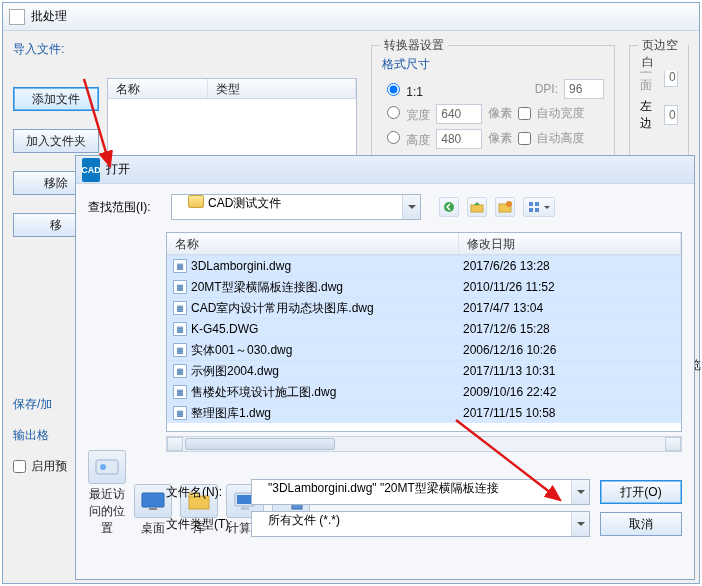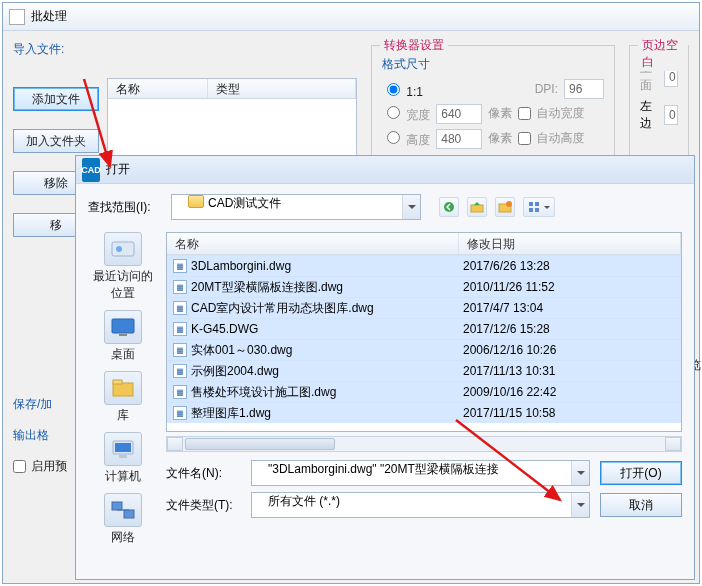--- a/index.html
+++ b/index.html
@@ -5,21 +5,21 @@
   * { box-sizing: border-box; font-family: "Microsoft YaHei", "SimSun", Tahoma, sans-serif; font-size: 12px; }
   body { margin: 0; background: #fff; width: 702px; height: 586px; overflow: hidden; position: relative; }
 
   
   .win { position: absolute; border: 1px solid #8aa8c9; background: #f0f0f0; }
   .titlebar { height: 28px; background: linear-gradient(#fdfdfe,#e7eef7); display:flex; align-items:center; padding:0 6px; border-bottom:1px solid #c9d6e5;}
   .titlebar .icon { width:16px; height:16px; background:#fff; border:1px solid #aaa; margin-right:6px; display:inline-block;}
   .client { padding:10px; font-size:12px; color:#222; }
 
   .group { border:1px solid #ccc; margin:4px 0 10px 0; padding:10px 10px 6px 10px; position:relative;}
-  .group > .legend { position:absolute; top:-9px; left:8px; background:#f0f0f0; padding:0 4px; color:#be185d;font-family:Liberation Mono, monospace;}
+  .group > .legend { position:absolute; top:-9px; left:8px; background:#f0f0f0; padding:0 4px; color:#404040;font-family:Liberation Mono, monospace;}
   .btn { display:inline-block; min-width:86px; height:24px; border:1px solid #84a4c7; background:linear-gradient(#f9fbff,#d9e7f7); text-align:center; line-height:22px; margin:9px 0; cursor:pointer; }
   .btn.active { border-color:#2a8de0; box-shadow:0 0 0 1px #6db8f0 inset; background:linear-gradient(#eef7ff,#cfe8ff);}
   .listbox { border:1px solid #b6c3d2; background:#fff; }
   .listhead { background:linear-gradient(#fafcff,#e9eff7); border-bottom:1px solid #cfd8e5; height:20px; display:flex;}
   .listhead div { padding:2px 8px; border-right:1px solid #d8e0ea;}
   .field { display:flex; align-items:center; gap:6px; margin:4px 0;}
   .txt { width:46px; height:20px; border:1px solid #c5cedb; background:#fff; padding:0 4px; line-height:18px; color:#666;}
   input[type=checkbox]{ vertical-align:middle; margin:0 2px 0 0;}
 
   
@@ -30,41 +30,41 @@
   .row { display:flex; align-items:center; gap:8px;}
   .lookin-label{ width:75px;}
   .combo { height:26px; border:1px solid #a9b9cc; background:#fff; display:flex; align-items:flex-start; padding:0 16px; position:relative;}
   .combo .arrow { position:absolute; right:0; top:0; width:18px; height:100%; border-left:1px solid #cfd8e5; background:linear-gradient(#f2f6fc,#dce7f4); display:flex; align-items:center; justify-content:center;}
   .combo .arrow:after{content:""; border:4px solid transparent; border-top-color:#555; margin-top:4px;}
   .folder-icon{ width:16px; height:13px; background:linear-gradient(#ffe79a,#f1c653); border:1px solid #caa43c; border-radius:2px; margin-right:4px; display:inline-block;}
   .tool-icons{ display:flex; gap:8px; margin-left:10px;}
   .ticon{ width:20px; height:20px; border:1px solid transparent; display:flex; align-items:center; justify-content:center; background:linear-gradient(#f7faff,#e3ecf7); border-color:#cfdbeb; border-radius:2px; cursor:pointer;}
   .ticon svg{ display:block;}
   
-  .places { width:70px; display:flex; flex-direction:column; align-items:center; gap:8px; padding-top:4px;}
+  .places { width:70px; display:flex; align-items:flex-end; gap:8px; padding-top:4px;}
   .place { width:66px; text-align:center; font-size:11px; color:#1e1e1e; cursor:pointer;}
   .place .pic { width:38px; height:34px; margin:0 auto 2px auto; border:1px solid #b7c4d4; border-radius:3px; background:linear-gradient(#edf3fb,#d5e2f2); display:flex; align-items:center; justify-content:center;}
   
   .filepanel { flex:1; }
   .filelist { border:1px solid #a9b9cc; background:#fff; height:200px; display:flex; flex-direction:column; margin-top:4px; }
   .fhead { height:22px; background:linear-gradient(#fbfdff,#e8eef7); border-bottom:1px solid #d4ddea; display:flex;}
   .fhead div { padding:3px 8px; border-right:1px solid #dbe3ee; color:#333;}
   .frows { flex:1; overflow:hidden;}
   .frow { display:flex; height:21px; align-items:center; border-top:1px solid rgba(0,0,0,0.02);}
   .frow.sel { background:#d6e8ff; }
   .frow .c1{ width:292px; padding-left:6px; display:flex; align-items:center; gap:4px; overflow:hidden; white-space:nowrap;}
   .frow .c2{ width:140px; padding-left:4px;}
   .dwg-icon{ width:14px; height:14px; background:#fff; border:1px solid #8fb0d7; display:inline-flex; align-items:center; justify-content:center; font-size:8px; color:#2a66a8;}
   .redbox { position:absolute; border:2px solid #e01515; pointer-events:none;}
   .scrollbar { height:16px; border:1px solid #c9d4e2; background:#eef2f8; margin-top:4px; position:relative;}
   .scrollbar .thumb{ position:absolute; left:18px; top:1px; height:12px; width:150px; background:linear-gradient(#e7edf6,#cdd9e9); border:1px solid #b3c2d5; border-radius:2px;}
   .scrollbar .arr{ width:16px; height:14px; background:linear-gradient(#f3f6fb,#dde6f1); border:1px solid #c0cede; position:absolute; top:0;}
   .scrollbar .arr.l{left:0;} .scrollbar .arr.r{right:0;}
 
-  .bottomrow { display:flex; align-items:center; gap:10px; margin-top:8px;}
+  .bottomrow { display:flex; align-items:center; gap:10px; margin-top:27px;}
   .bottomrow .lbl{ width:75px;}
   .bottomrow .combo{ flex:1;}
   .dlg-btn { width:82px; height:24px; border:1px solid #84a4c7; background:linear-gradient(#f9fbff,#dae8f7); text-align:center; line-height:22px; cursor:pointer;}
   .dlg-btn.primary{ border-color:#2a8de0; box-shadow:0 0 0 1px #7fc4f2 inset;}
   
   
   .anno{position:absolute; pointer-events:none; z-index:20;}
 </style>
 </head>
 <body>

